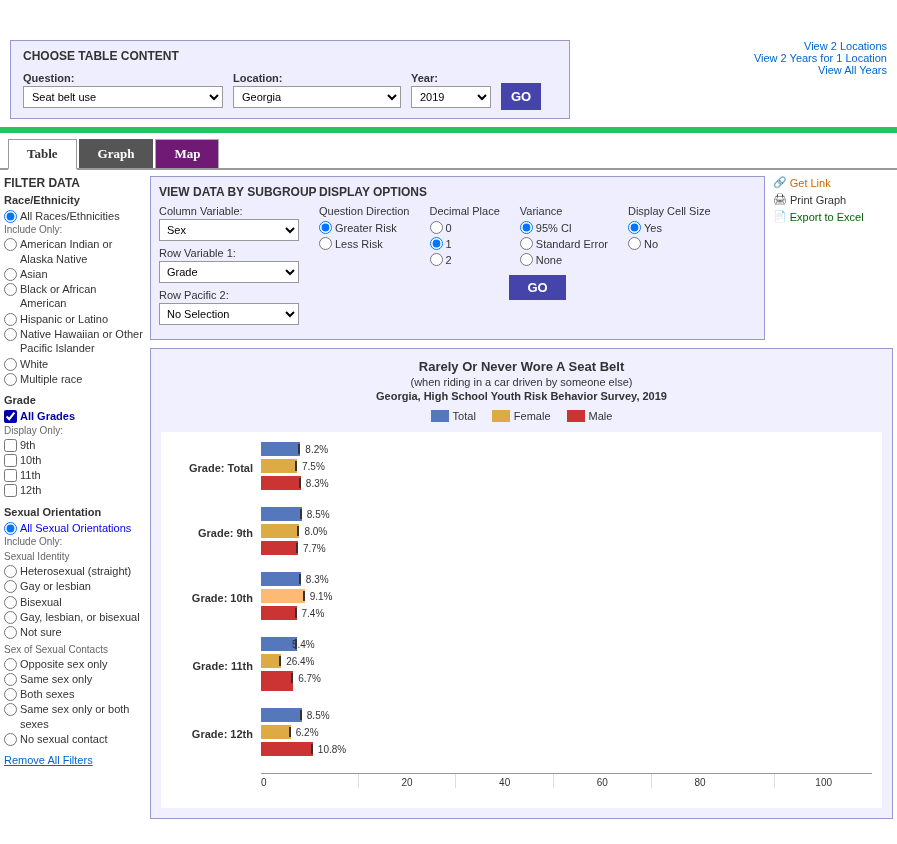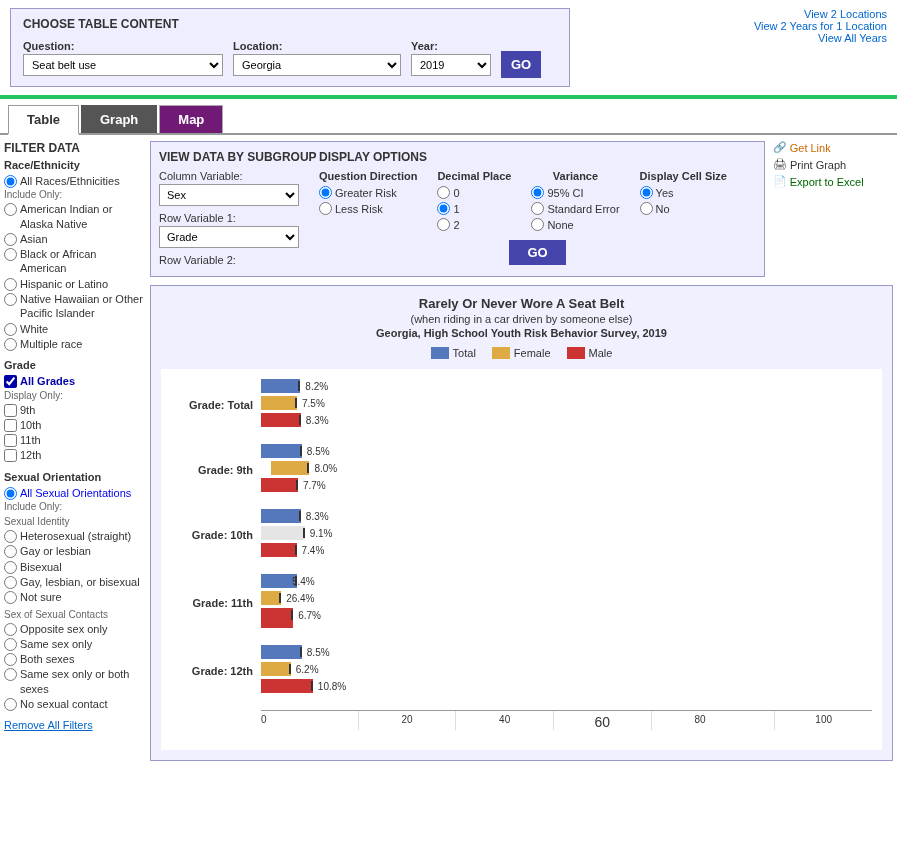--- a/index.html
+++ b/index.html
@@ -1,31 +1,31 @@
 <!DOCTYPE html>
 <html><head>
   <meta charset="utf-8">
   <style>
     * { box-sizing: border-box; margin: 0; padding: 0; }
     body { font-family: Arial, sans-serif; font-size: 12px; background: #fff; color: #333; }
 
     
-    .top-section { display: flex; justify-content: space-between; align-items: flex-start; padding: 8px 10px; border-bottom: 4px solid #22c55e; }
+    .top-section { display: flex; justify-content: space-between; align-items: flex-start; padding: 8px 10px; border-bottom: 6px solid #22c55e; margin-top: 32px; }
     .choose-table { border: 1px solid #9999cc; background: #eeeeff; padding: 8px 12px; width: 560px; }
     .choose-table-title { font-weight: bold; font-size: 12px; margin-bottom: 6px; color: #333; }
     .choose-table-row { display: flex; align-items: center; gap: 10px; }
     .field-group { display: flex; flex-direction: column; }
     .field-label { font-weight: bold; font-size: 11px; margin-bottom: 2px; }
     .field-select { border: 1px solid #999; padding: 3px 4px; font-size: 11px; background: #fff; appearance: auto; }
     .go-btn { background: #4444aa; color: #fff; border: none; padding: 6px 10px; font-weight: bold; font-size: 13px; cursor: pointer; margin-top: 14px; }
     .top-links { font-size: 11px; text-align: right; }
     .top-links a { color: #0066cc; text-decoration: none; display: block; }
 
     
-    .tabs { display: flex; border-bottom: 2px solid #999; padding: 0 8px; margin-top: 6px; }
+    .tabs { display: flex; border-bottom: 2px solid #999; padding: 0 8px; margin-top: 6px; font-family: Liberation Serif, serif; }
     .tab { padding: 6px 18px; font-size: 13px; font-weight: bold; cursor: pointer; border: 1px solid #999; border-bottom: none; margin-right: 2px; background: #f5f5f5; color: #333; }
     .tab.active { background: #fff; color: #333; border-bottom: 2px solid #fff; margin-bottom: -2px; }
     .tab.dark { background: #555; color: #fff; border-color: #555; }
     .tab.medium { background: #701a75; color: #fff; border-color: #aaa; }
 
     
     .main-content { display: flex; padding: 6px 4px; gap: 6px; }
 
     
     .filter-panel { width: 140px; flex-shrink: 0; font-size: 11px; }
@@ -44,21 +44,21 @@
 
     
     .options-row { display: flex; gap: 0; border: 1px solid #9999cc; background: #eeeeff; padding: 8px; margin-bottom: 8px; }
     .view-data-section { width: 160px; flex-shrink: 0; }
     .display-options-section { flex: 1; }
     .section-title-bold { font-weight: bold; font-size: 12px; margin-bottom: 6px; }
     .col-var-label { font-size: 11px; margin-bottom: 2px; }
     .var-select { width: 140px; border: 1px solid #999; padding: 3px; font-size: 11px; background: #fff; margin-bottom: 6px; }
     .display-options-grid { display: flex; gap: 20px; }
     .disp-col { }
-    .disp-col-title { font-size: 11px; font-weight: bold; margin-bottom: 4px; text-align: center; }
+    .disp-col-title { font-size: 11px; font-weight: normal; margin-bottom: 4px; }
     .disp-item { display: flex; align-items: center; gap: 3px; margin-bottom: 3px; font-size: 11px; }
     .go-btn2 { background: #4444aa; color: #fff; border: none; padding: 5px 18px; font-weight: bold; font-size: 13px; cursor: pointer; display: block; margin: 6px auto 0; }
 
     
     .side-links { display: flex; flex-direction: column; gap: 4px; font-size: 11px; width: 120px; flex-shrink: 0; }
     .side-links a { color: #cc6600; text-decoration: none; display: flex; align-items: center; gap: 3px; }
     .side-links a.print { color: #333; }
     .side-links a.export { color: #006600; }
 
     
@@ -245,21 +245,24 @@
         <div class="view-data-section">
           <div class="section-title-bold">VIEW DATA BY SUBGROUP</div>
           <div class="col-var-label">Column Variable:</div>
           <select class="var-select">
             <option>Sex</option>
           </select>
           <div class="col-var-label">Row Variable 1:</div>
           <select class="var-select">
             <option>Grade</option>
           </select>
-          <div class="col-var-label">Row Variable 2:</div>
+          <div class="col-var-label">Row Pacific 2:</div>
+          <select class="var-select">
+            <option>No Selection</option>
+          </select>
         </div>
 
         <div class="display-options-section">
           <div class="section-title-bold">DISPLAY OPTIONS</div>
           <div class="display-options-grid">
             <div class="disp-col">
               <div class="disp-col-title">Question Direction</div>
               <div class="disp-item">
                   <input type="radio" name="qdir" checked="" style="">
                   <label>Greater Risk</label>
@@ -376,21 +379,21 @@
             </div>
             <div style="display: flex; align-items: center; margin-bottom: 14px;">
               <div style="width: 90px; text-align: right; font-size: 11px; padding-right: 8px; flex-shrink: 0; font-weight: bold;">Grade: 9th</div>
               <div style="flex: 1 1 0%; position: relative;">
                 <div style="display: flex; align-items: center; margin-bottom: 3px;">
                   <div style="width: 40.8px; height: 14px; background: rgb(85, 119, 187); position: relative; display: flex; align-items: center;">
                     <div style="position: absolute; right: 0px; top: 2px; width: 2px; height: 10px; background: rgb(51, 51, 51);"></div>
                     <span style="position: absolute; left: 45.8px; font-size: 10px; white-space: nowrap; top: 2px; color: rgb(51, 51, 51);">8.5%</span>
                   </div>
                 </div>
-                <div style="display: flex; align-items: center; margin-bottom: 3px; margin-left: 10px;">
+                <div style="display: flex; align-items: center; margin-bottom: 3px;">
                   <div style="width: 38.4px; height: 14px; background: rgb(221, 170, 68); position: relative; display: flex; align-items: center;">
                     <div style="position: absolute; right: 0px; top: 2px; width: 2px; height: 10px; background: rgb(51, 51, 51);"></div>
                     <span style="position: absolute; left: 43.4px; font-size: 10px; white-space: nowrap; top: 2px; color: rgb(51, 51, 51);">8.0%</span>
                   </div>
                 </div>
                 <div style="display: flex; align-items: center; margin-bottom: 3px;">
                   <div style="width: 36.96px; height: 14px; background: rgb(204, 51, 51); position: relative; display: flex; align-items: center;">
                     <div style="position: absolute; right: 0px; top: 2px; width: 2px; height: 10px; background: rgb(51, 51, 51);"></div>
                     <span style="position: absolute; left: 41.96px; font-size: 10px; white-space: nowrap; top: 2px; color: rgb(51, 51, 51);">7.7%</span>
                   </div>
@@ -400,21 +403,21 @@
             <div style="display: flex; align-items: center; margin-bottom: 14px;">
               <div style="width: 90px; text-align: right; font-size: 11px; padding-right: 8px; flex-shrink: 0; font-weight: bold;">Grade: 10th</div>
               <div style="flex: 1 1 0%; position: relative;">
                 <div style="display: flex; align-items: center; margin-bottom: 3px;">
                   <div style="width: 39.84px; height: 14px; background: rgb(85, 119, 187); position: relative; display: flex; align-items: center;">
                     <div style="position: absolute; right: 0px; top: 2px; width: 2px; height: 10px; background: rgb(51, 51, 51);"></div>
                     <span style="position: absolute; left: 44.84px; font-size: 10px; white-space: nowrap; top: 2px; color: rgb(51, 51, 51);">8.3%</span>
                   </div>
                 </div>
                 <div style="display: flex; align-items: center; margin-bottom: 3px;">
-                  <div style="width: 43.68px; height: 14px; background: #e5e5e5; position: relative; display: flex; align-items: center;">
+                  <div style="width: 43.68px; height: 14px; background: #fdba74; position: relative; display: flex; align-items: center;">
                     <div style="position: absolute; right: 0px; top: 2px; width: 2px; height: 10px; background: rgb(51, 51, 51);"></div>
                     <span style="position: absolute; left: 48.68px; font-size: 10px; white-space: nowrap; top: 2px; color: rgb(51, 51, 51);">9.1%</span>
                   </div>
                 </div>
                 <div style="display: flex; align-items: center; margin-bottom: 3px;">
                   <div style="width: 35.52px; height: 14px; background: rgb(204, 51, 51); position: relative; display: flex; align-items: center;">
                     <div style="position: absolute; right: 0px; top: 2px; width: 2px; height: 10px; background: rgb(51, 51, 51);"></div>
                     <span style="position: absolute; left: 40.52px; font-size: 10px; white-space: nowrap; top: 2px; color: rgb(51, 51, 51);">7.4%</span>
                   </div>
                 </div>
@@ -465,21 +468,21 @@
                   </div>
                 </div>
               </div>
             </div>
           </div>
 
         <div id="x-axis-render" style="margin-left:90px; display:flex; border-top:1px solid #999; margin-top:6px;">
             <div style="font-size: 10px; padding-top: 3px; text-align: left; flex: 1 1 0%; border-left: none;">0</div>
             <div style="font-size: 10px; padding-top: 3px; text-align: center; flex: 1 1 0%; border-left: 1px solid rgb(221, 221, 221);">20</div>
             <div style="font-size: 10px; padding-top: 3px; text-align: center; flex: 1 1 0%; border-left: 1px solid rgb(221, 221, 221);">40</div>
-            <div style="font-size: 14px; padding-top: 3px; text-align: center; flex: 1 1 0%; border-left: 1px solid rgb(221, 221, 221);">60</div>
+            <div style="font-size: 10px; padding-top: 3px; text-align: center; flex: 1 1 0%; border-left: 1px solid rgb(221, 221, 221);">60</div>
             <div style="font-size: 10px; padding-top: 3px; text-align: center; flex: 1 1 0%; border-left: 1px solid rgb(221, 221, 221);">80</div>
             <div style="font-size: 10px; padding-top: 3px; text-align: center; flex: 1 1 0%; border-left: 1px solid rgb(221, 221, 221); margin-left: 26px;">100</div>
           </div>
       </div>
     </div>
 
   </div>
 </div>
 
 </body></html>

